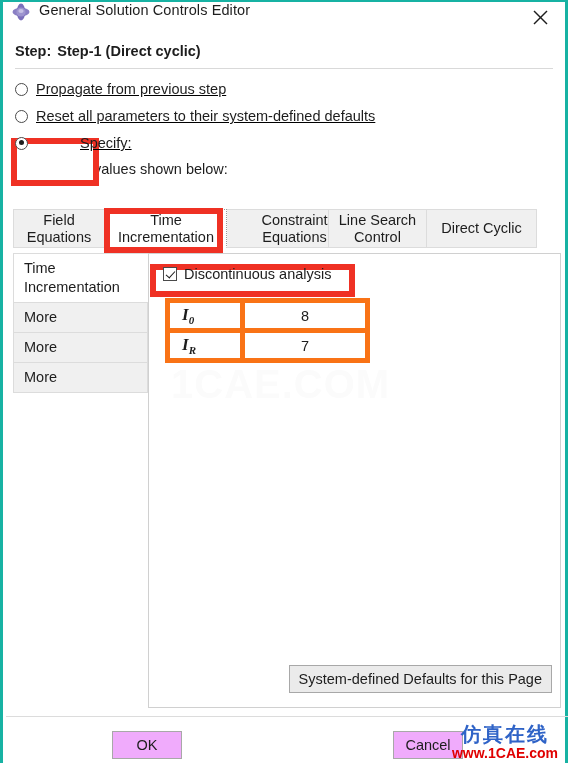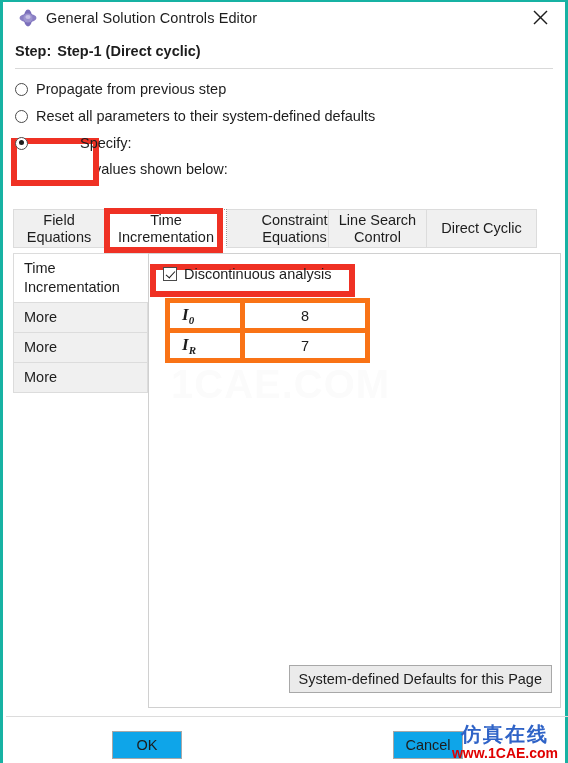--- a/index.html
+++ b/index.html
@@ -27,22 +27,21 @@
     border-top: 2px solid #17b2a3;
     background: #ffffff;
   }
 
   
   #titlebar {
     position: relative;
     height: 32px;
     background: #ffffff;
     display: flex;
-    align-items: center;
-    padding-left: 15px;
+    padding-left: 8px;
   }
   #app-icon {
     width: 20px; height: 20px;
     flex: 0 0 20px;
     margin-right: 8px;
     position: relative;
   }
   #title-text {
     font-size: 14.5px;
     color: #1d1d1d;
@@ -72,20 +71,21 @@
   #step-value { font-weight: bold; }
   #separator {
     height: 1px;
     background: #d9d9d9;
     margin: 0 12px 0 12px;
   }
 
   
   #radio-group {
     padding: 8px 0 0 12px;
+    text-decoration: underline;
   }
   .radio-row {
     display: flex;
     align-items: center;
     height: 24px;
     margin-bottom: 3px;
     font-size: 14.5px;
     color: #1d1d1d;
   }
   .radio-mark {
@@ -297,21 +297,21 @@
   #footer-sep {
     position: absolute;
     left: 3px;
     top: 714px;
     width: 562px;
     height: 1px;
     background: #dcdcdc;
   }
   .footer-btn {
     position: absolute;
-    background: #0ea5e9;
+    background: #f0abfc;
     border: 1px solid #a8a8a8;
     font-size: 14.5px;
     color: #1d1d1d;
     width: 68px;
     height: 26px;
     display: flex;
     align-items: center;
     justify-content: center;
   }
   #ok-btn { left: 109px; top: 729px; }

